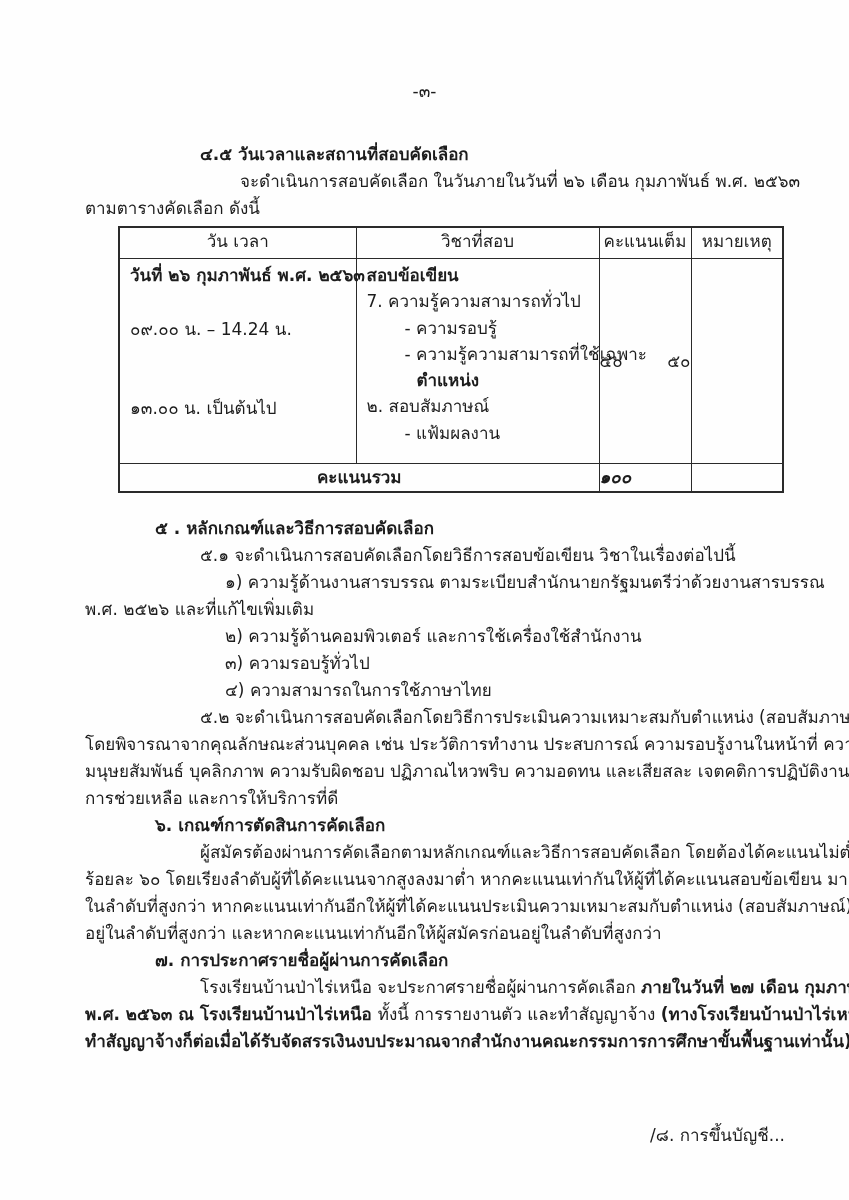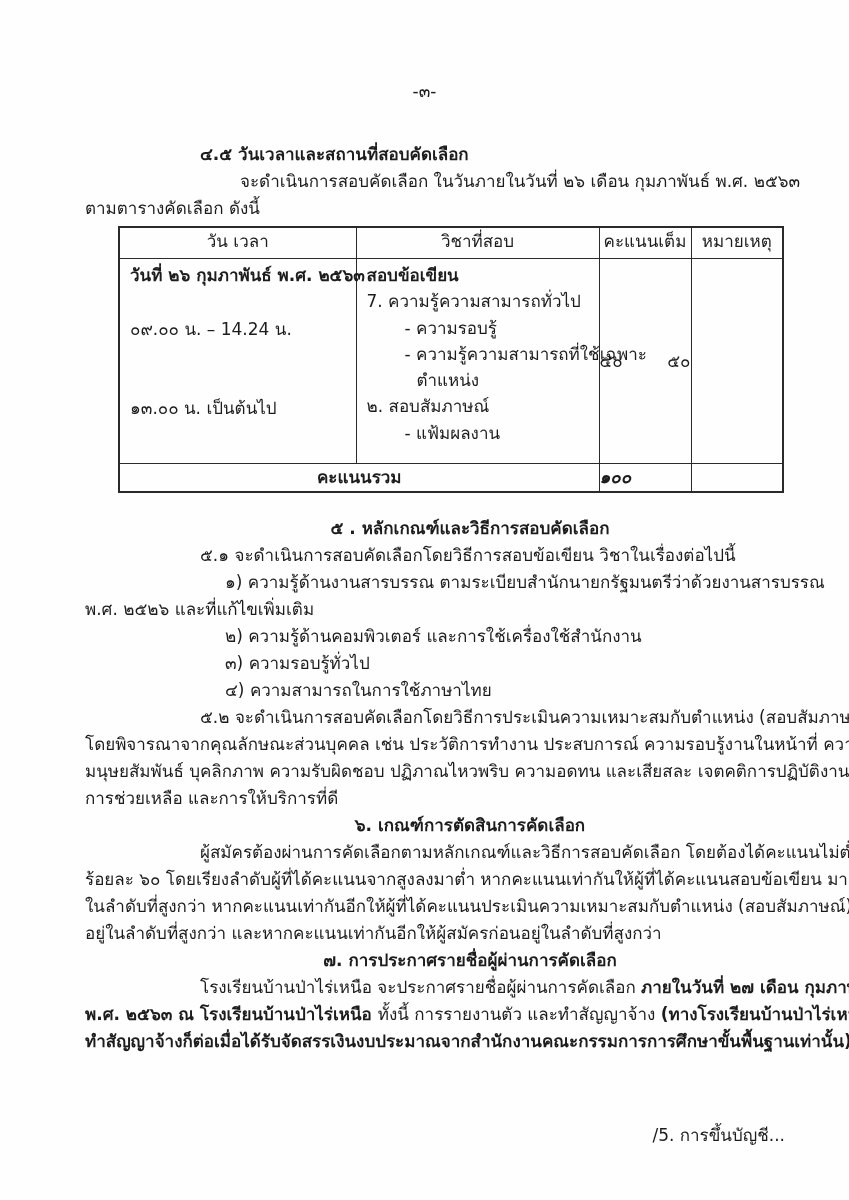--- a/index.html
+++ b/index.html
@@ -11,21 +11,21 @@
     font-family:"DejaVu Sans","Liberation Sans",sans-serif;
     font-size:17px;
     line-height:27px;
     overflow:hidden;
     box-sizing:border-box;
   }
   .pageno { text-align:center; margin-top:78px; }
   .content { padding:0 64px 0 85px; }
   .b { font-weight:bold; }
   .line { white-space:nowrap; }
-  .ind1 { padding-left:70px;text-align:center; }   
+  .ind1 { padding-left:70px; }   
   .ind2 { padding-left:115px; }  
   .ind3 { padding-left:140px; }  
   .sect-head { font-weight:bold; }
   .mt { margin-top:36px; }
 
   table.exam {
     border-collapse:collapse;
     width:664px;
     margin:4px 0 0 33px;
     table-layout:fixed;
@@ -36,21 +36,21 @@
   td.hdr { text-align:center; height:30px; vertical-align:middle; padding:1px 2px; }
   td.body-cell { height:204px; }
   .cell-pad { padding:3px 6px 0 10px; }
   .dt-date { font-weight:bold; white-space:nowrap; }
   .dt-time1 { margin-top:27px; white-space:nowrap; }
   .dt-time2 { margin-top:52px; white-space:nowrap; }
   .subj { padding:3px 4px 0 10px; line-height:26.3px; }
   .subj div { white-space:nowrap; }
   .subj .s-title { font-weight:bold; }
   .subj .s-sub  { padding-left:38px; }
-  .subj .s-sub2 { padding-left:50px; }
+  .subj .s-sub2 { padding-left:50px;font-weight:bold; }
   .score-cell-inner {
     height:198px; display:flex; flex-direction:row;
     align-items:center; justify-content:space-between;
     padding:3px 0 3px 0;
   }
   td.total-label { text-align:center; font-weight:bold; height:27px; vertical-align:middle; }
   td.total-val { text-align:left; font-weight:bold; vertical-align:middle;font-style:italic; }
 
   .sect5-head { margin-top:22px; }
   .continuation { position:absolute; top:1122px; right:64px; }
@@ -135,15 +135,15 @@
     <div class="line">ในลำดับที่สูงกว่า  หากคะแนนเท่ากันอีกให้ผู้ที่ได้คะแนนประเมินความเหมาะสมกับตำแหน่ง (สอบสัมภาษณ์) มากกว่า</div>
     <div class="line">อยู่ในลำดับที่สูงกว่า และหากคะแนนเท่ากันอีกให้ผู้สมัครก่อนอยู่ในลำดับที่สูงกว่า</div>
 
     <div class="line ind1 sect-head">๗. การประกาศรายชื่อผู้ผ่านการคัดเลือก</div>
     <div class="line" style="padding-left:115px;"><span>โรงเรียนบ้านป่าไร่เหนือ จะประกาศรายชื่อผู้ผ่านการคัดเลือก </span><span class="b">ภายในวันที่ ๒๗ เดือน กุมภาพันธ์</span></div>
     <div class="line"><span class="b">พ.ศ. ๒๕๖๓ ณ โรงเรียนบ้านป่าไร่เหนือ </span><span>ทั้งนี้ การรายงานตัว และทำสัญญาจ้าง  </span><span class="b">(ทางโรงเรียนบ้านป่าไร่เหนือจะ</span></div>
     <div class="line b">ทำสัญญาจ้างก็ต่อเมื่อได้รับจัดสรรเงินงบประมาณจากสำนักงานคณะกรรมการการศึกษาขั้นพื้นฐานเท่านั้น)</div>
 
   </div>
 
-  <div class="continuation">/5. การขึ้นบัญชี...</div>
+  <div class="continuation">/๘. การขึ้นบัญชี...</div>
 
 </div>
 
 </body></html>

